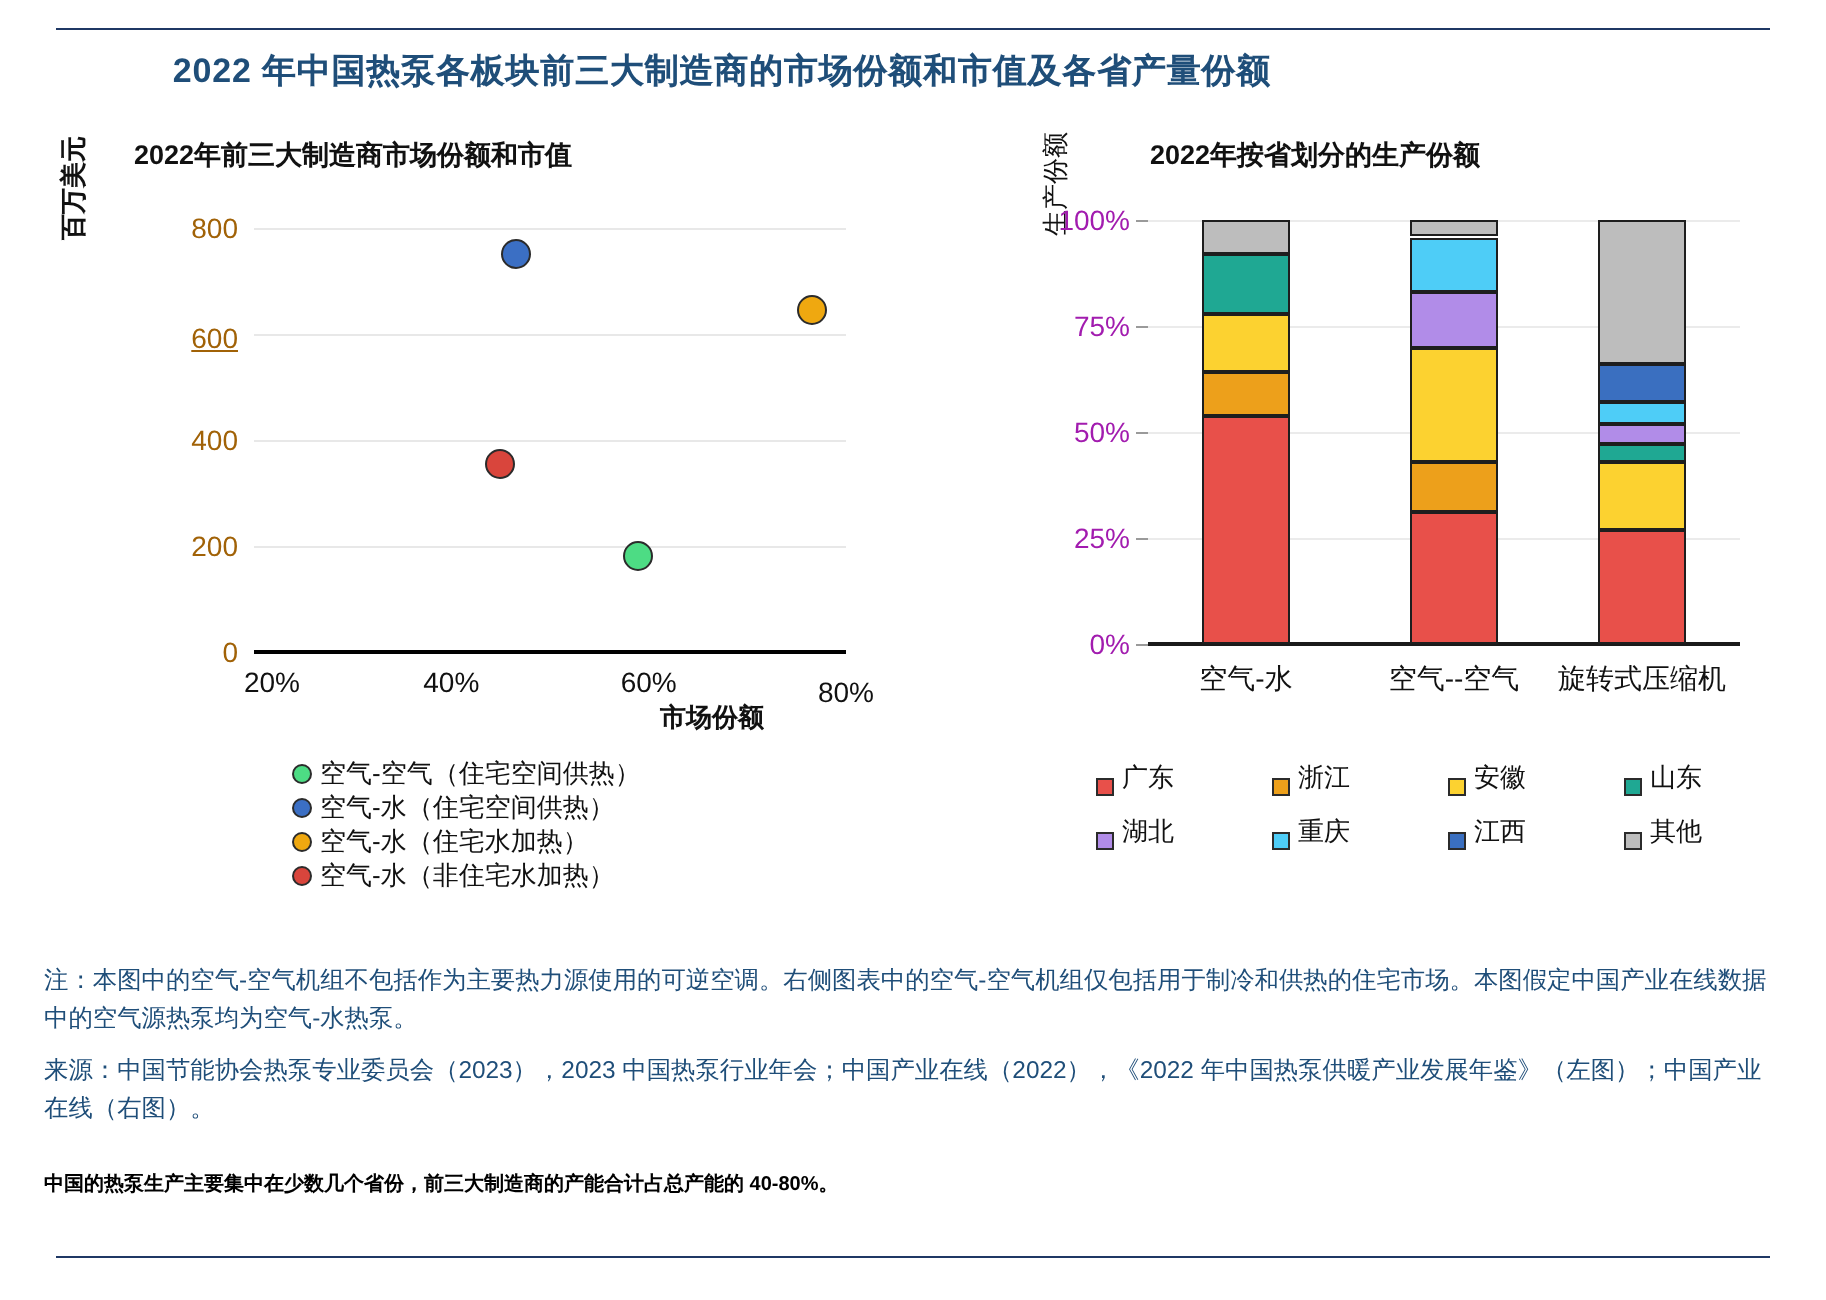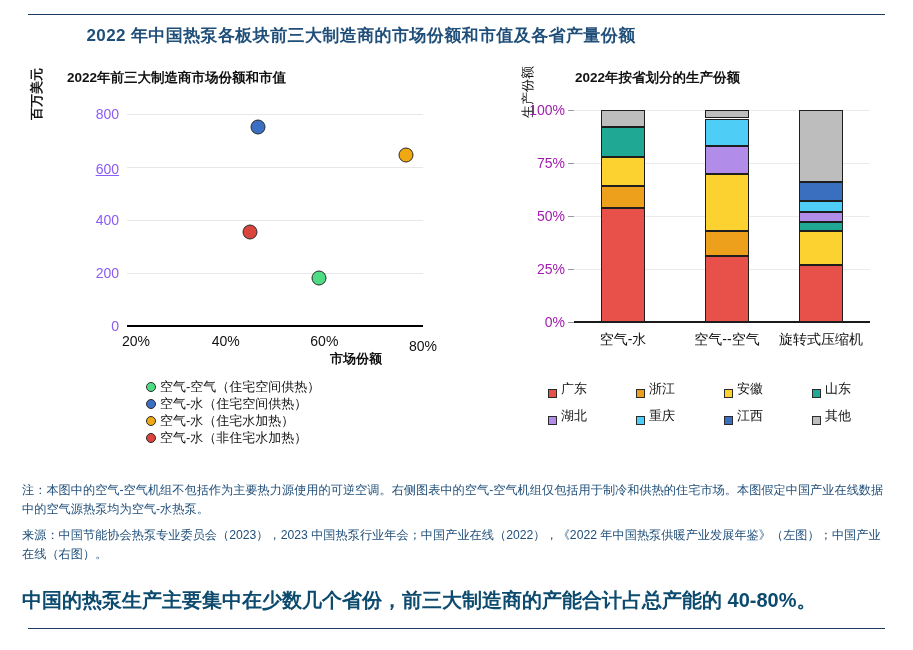--- a/index.html
+++ b/index.html
@@ -84,21 +84,21 @@
     height: 2px;
     background: #000000;
     bottom: -1px;
   }
   .ytick {
     position: absolute;
     right: 100%;
     margin-right: 8px;
     transform: translateY(-50%);
     font-size: 14px;
-    color: #8b5cf6;
+    color: #a16207;
     white-space: nowrap;
   }
   .xtick {
     position: absolute;
     top: 100%;
     margin-top: 7px;
     transform: translateX(-50%);
     font-size: 14px;
     color: #111;
     white-space: nowrap;
@@ -249,23 +249,23 @@
     font-size: 12.2px;
     line-height: 1.55;
     color: #1f4e79;
   }
   .notes p { margin: 0 0 7px 0; }
   .takeaway {
     position: absolute;
     left: 22px;
     top: 586px;
     width: 868px;
-    font-size: 20px;
+    font-size: 10px;
     font-weight: 700;
-    color: #0c4a6e;
+    color: #000000;
     line-height: 1.4;
   }
 </style>
 </head>
 <body>
 
 <div class="page">
 
   <div class="rule rule-top"></div>
 

